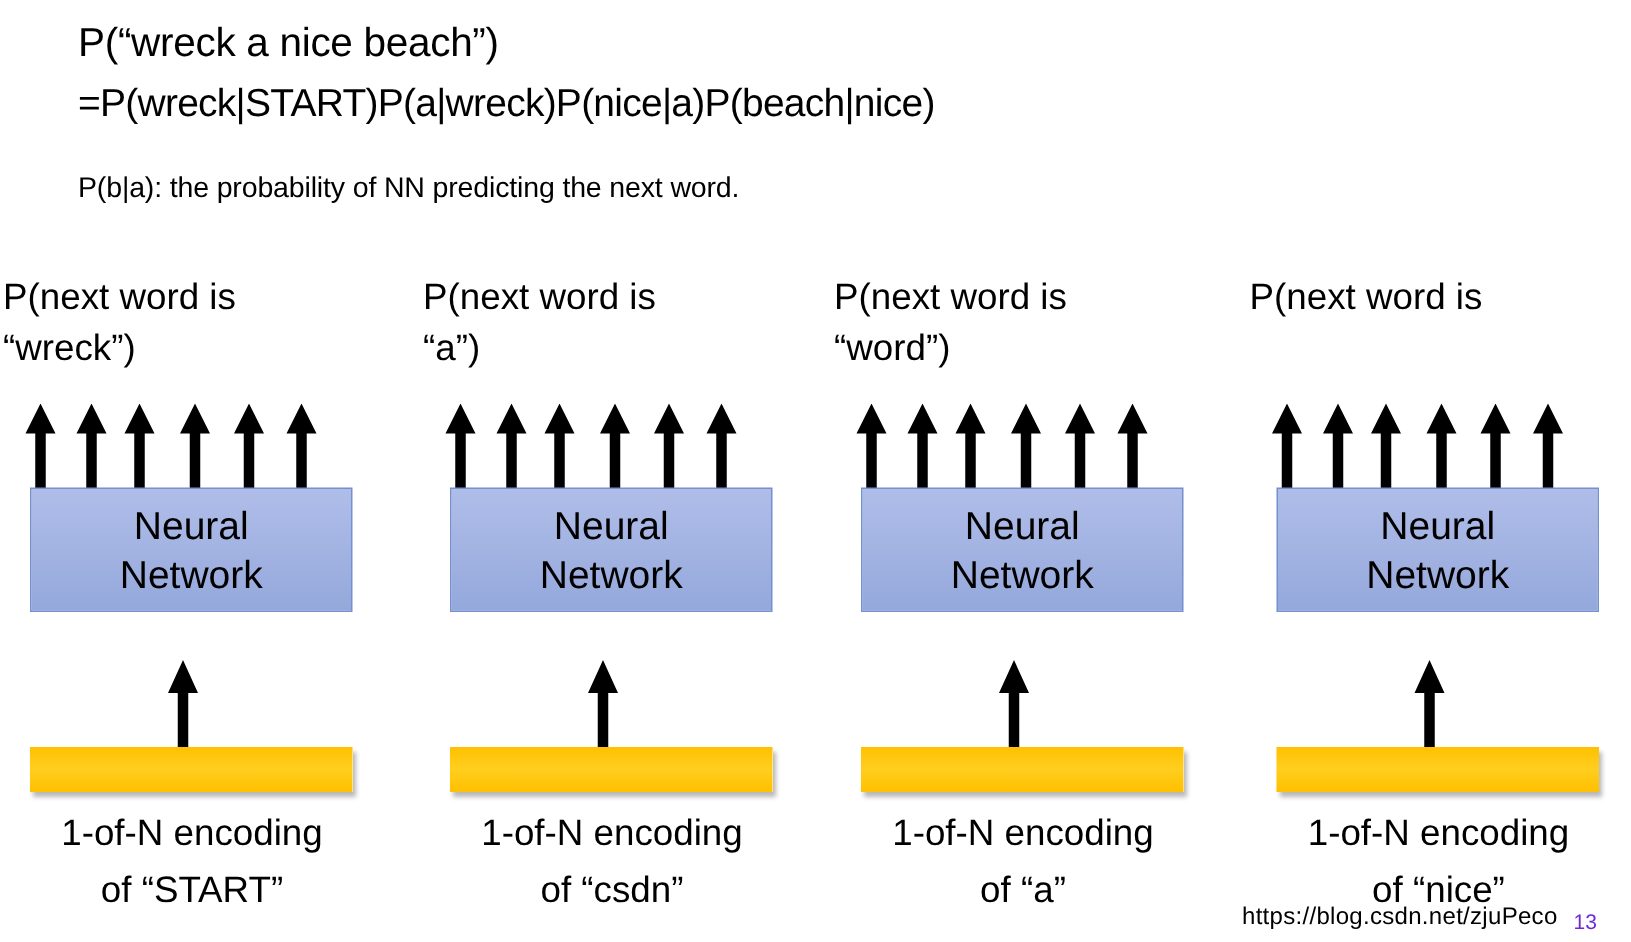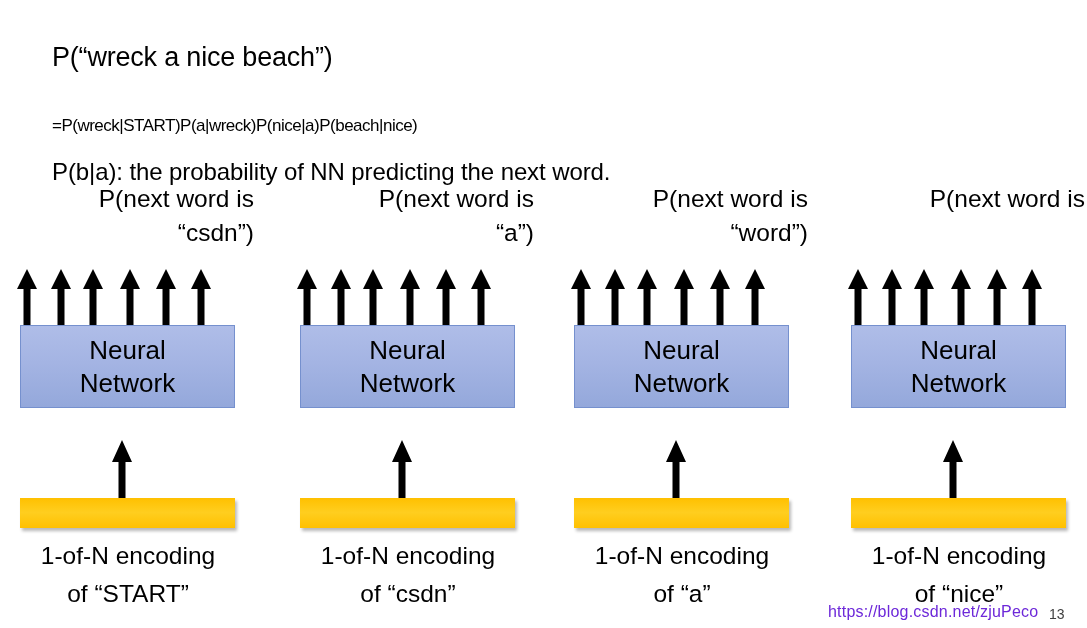--- a/index.html
+++ b/index.html
@@ -22,29 +22,28 @@
     left: 52px;
     top: 8px;
     width: 1000px;
   }
   .formula-line {
     font-size: 27px;
     line-height: 40px;
     letter-spacing: -0.2px;
     white-space: pre;
     color: #000;
-    margin-top: 29px;
   }
   #formula-line-2 {
-    font-size: 17px;
+    font-size: 26px;
     letter-spacing: -0.5px;
   }
   #formula-line-3 {
-    font-size: 24px;
-    margin-top: 6px;
+    font-size: 19px;
+    margin-top: 18px;
     letter-spacing: -0.1px;
   }
 
   
   #columns {
     position: absolute;
     left: 0;
     top: 182px;
     width: 1087px;
     height: 446px;
@@ -59,21 +58,21 @@
   .col-1 { left: 282px; }
   .col-2 { left: 556px; }
   .col-3 { left: 833px; }
 
   
   .col-header {
     position: absolute;
     top: 0;
     left: 0;
     width: 252px;
-    text-align: right;
+    text-align: left;
     font-size: 24.5px;
     line-height: 34px;
     color: #000;
   }
   .col-header .hl2 { display: block; }
 
   
   .arrow-row {
     position: absolute;
     top: 83px;
@@ -144,47 +143,47 @@
     color: #000;
   }
   .col-caption .cl2 { display: block; }
 
   
   #watermark {
     position: absolute;
     left: 828px;
     top: 603px;
     font-size: 16px;
-    color: #6d28d9;
+    color: #000000;
     letter-spacing: 0.2px;
     white-space: nowrap;
   }
   #slide-number {
     position: absolute;
     left: 1049px;
     top: 606px;
     font-size: 14px;
-    color: #404040;
+    color: #6d28d9;
   }
 </style>
 </head>
 <body>
 
 <div id="formula-block">
   <div class="formula-line" id="formula-line-1">P(“wreck a nice beach”)</div>
   <div class="formula-line" id="formula-line-2">=P(wreck|START)P(a|wreck)P(nice|a)P(beach|nice)</div>
   <div class="formula-line" id="formula-line-3">P(b|a): the probability of NN predicting the next word.</div>
 </div>
 
 <div id="columns">
 
   <div class="column col-0">
     <div class="col-header">
       <span>P(next word is</span>
-      <span class="hl2">“csdn”)</span>
+      <span class="hl2">“wreck”)</span>
     </div>
     <div class="arrow-row">
       <div class="arrow-up" style="left:14px">
           <svg viewBox="0 0 22 58">
             <polygon points="11,0 21,20 14.5,20 14.5,58 7.5,58 7.5,20 1,20" fill="#000"></polygon>
           </svg>
         </div>
       <div class="arrow-up" style="left:48px">
           <svg viewBox="0 0 22 58">
             <polygon points="11,0 21,20 14.5,20 14.5,58 7.5,58 7.5,20 1,20" fill="#000"></polygon>

